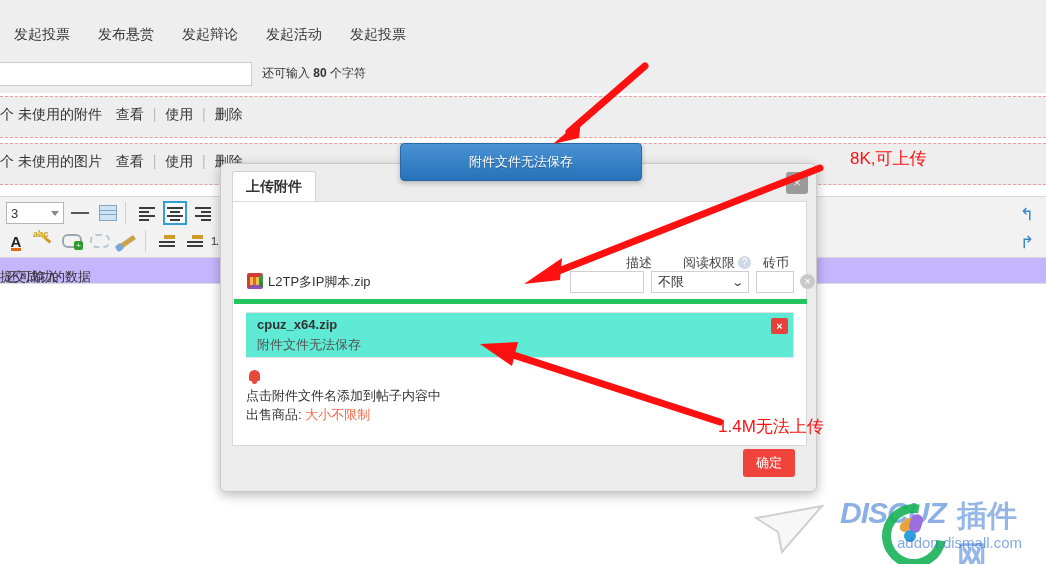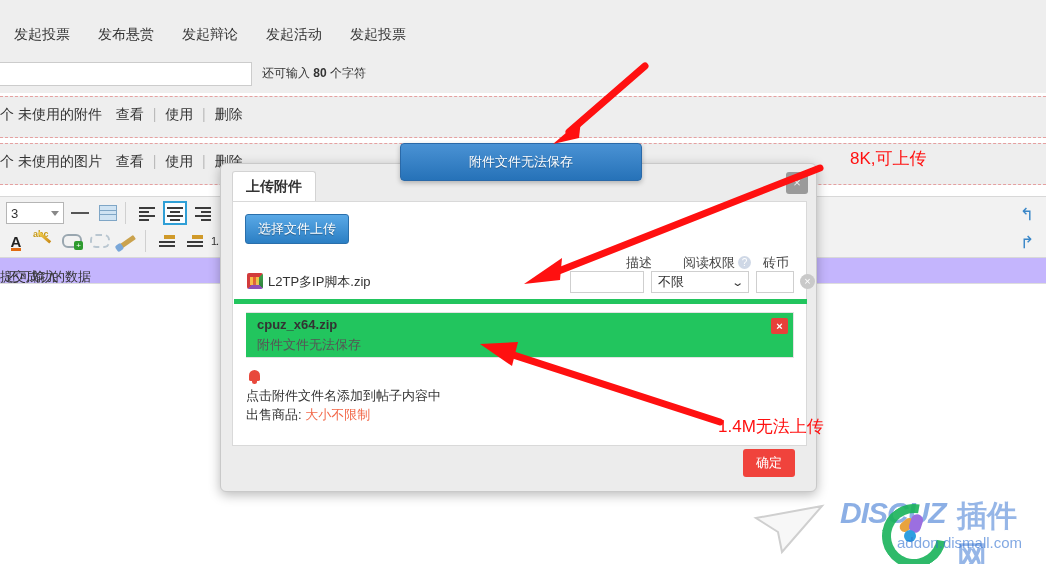--- a/index.html
+++ b/index.html
@@ -99,21 +99,21 @@
   .zipico:after{content:"";position:absolute;left:3px;top:4px;width:9px;height:8px;
      background:repeating-linear-gradient(90deg,#ffd24d 0 3px,#e86a2b 3px 6px);opacity:.85;}
   .fname{position:absolute;left:34px;top:8px;font-size:13px;color:#333;cursor:pointer;}
   .fdesc-in{position:absolute;left:336px;top:6px;width:74px;height:22px;border:1px solid #cfcfcf;background:#fff;box-sizing:border-box;}
   .fperm{position:absolute;left:417px;top:6px;width:98px;height:22px;border:1px solid #cfcfcf;background:#fff;box-sizing:border-box;
      display:flex;align-items:center;justify-content:space-between;padding:0 6px;font-size:13px;color:#333;cursor:pointer;}
   .fperm .cav{font-size:11px;color:#333;transform:scaleX(1.4);}
   .fcoin-in{position:absolute;left:522px;top:6px;width:38px;height:22px;border:1px solid #cfcfcf;background:#fff;box-sizing:border-box;}
   .fdel{position:absolute;left:566px;top:9px;width:15px;height:15px;border-radius:50%;background:#c9c9c9;color:#fff;
      font-size:11px;line-height:15px;text-align:center;cursor:pointer;}
-  .errrow{position:absolute;left:13px;top:110px;width:548px;height:46px;background:#22c55e;
+  .errrow{position:absolute;left:13px;top:110px;width:548px;height:46px;background:#5eead4;
      border:1px solid #e2e2e2;border-left:none;box-sizing:border-box;}
   .errname{position:absolute;left:11px;top:4px;font-size:13px;font-weight:bold;color:#333;}
   .errmsg{position:absolute;left:11px;top:23px;font-size:13px;color:#555;}
   .errdel{position:absolute;right:5px;top:5px;width:17px;height:16px;background:#e8403a;color:#fff;border-radius:2px;
      font-size:11px;font-weight:bold;line-height:16px;text-align:center;cursor:pointer;}
   .bell{position:absolute;left:16px;top:168px;width:11px;height:11px;background:#e8483c;border-radius:6px 6px 2px 2px;}
   .bell:after{content:"";position:absolute;left:3px;bottom:-3px;width:5px;height:3px;background:#e8483c;border-radius:0 0 3px 3px;}
   .note1{position:absolute;left:13px;top:185px;font-size:13px;color:#333;}
   .note2{position:absolute;left:13px;top:204px;font-size:13px;color:#333;}
   .note2 .hl{color:#f2694a;}
@@ -302,21 +302,20 @@
   </span>
 </div>
 <div class="editor-body"></div>
 
 <div class="modal">
   <div class="modal-close">×</div>
   <div class="tabbar">
     <span class="tab">上传附件</span>
   </div>
   <div class="modal-inner">
-    <div class="btn-upload">选择文件上传</div>
 
     <div class="fhead" id="fh-desc">描述</div>
     <div class="fhead" id="fh-perm">
       <span>阅读权限</span><span class="qmark">?</span>
     </div>
     <div class="fhead" id="fh-coin">砖币</div>
 
     <div class="frow">
       <span class="zipico"></span>
       <span class="fname">L2TP多IP脚本.zip</span>

